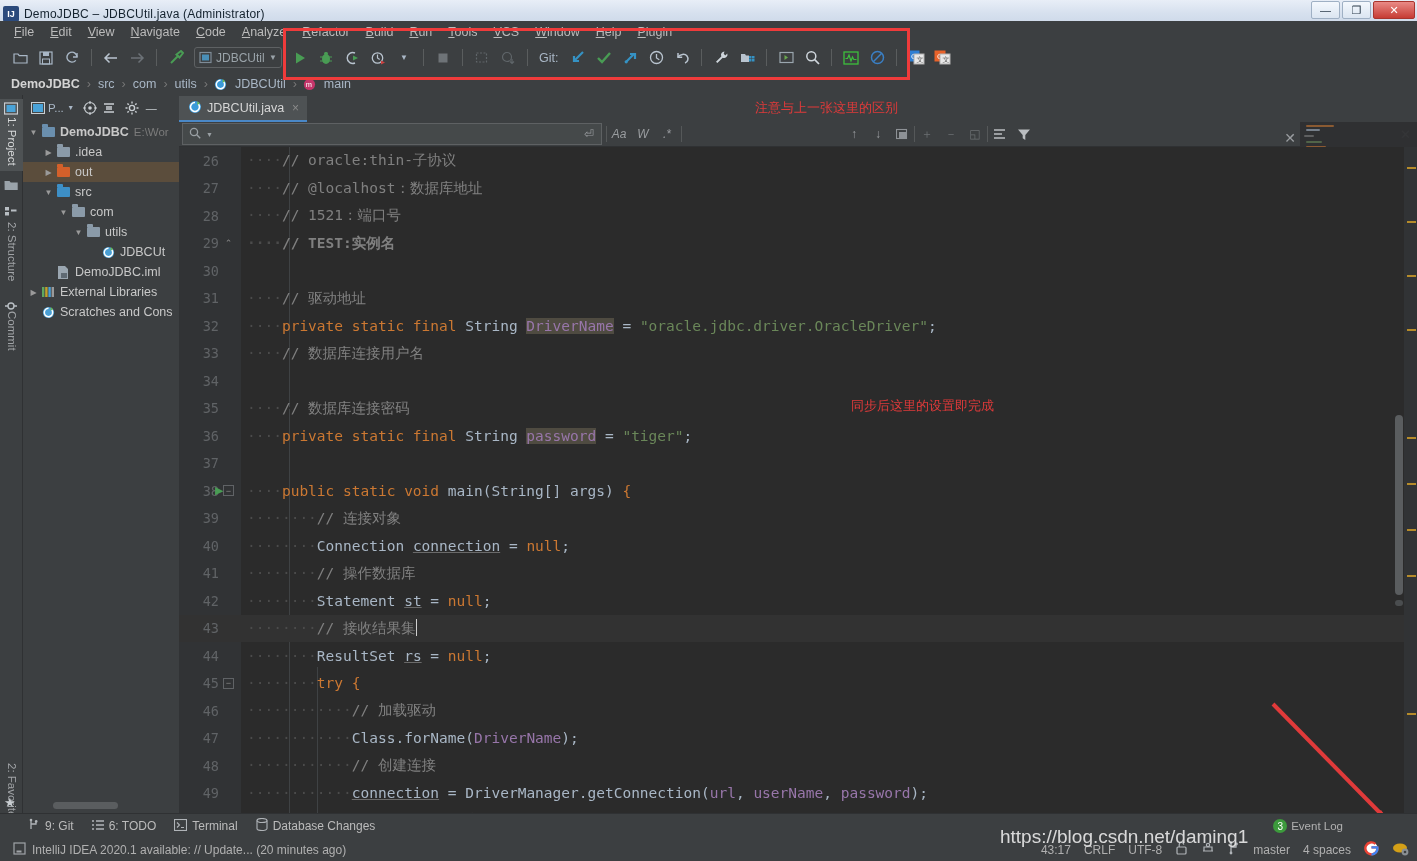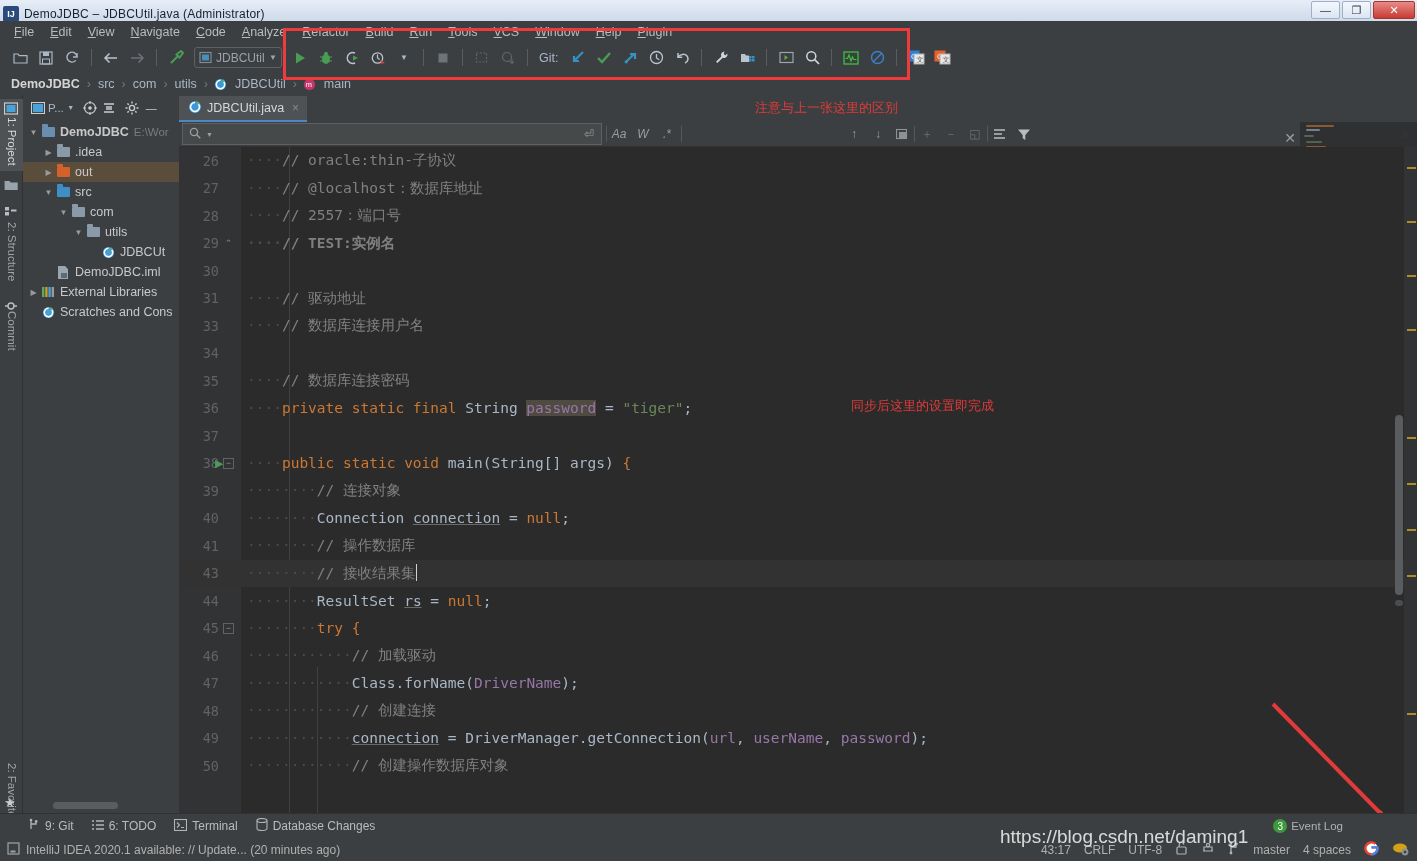--- a/index.html
+++ b/index.html
@@ -233,21 +233,21 @@
   .toolwindowbar {
     position: absolute; left: 0; top: 813px; width: 1417px; height: 25px;
     background: #3c3f41; border-top: 1px solid #2f3133;
     display: flex; align-items: center; gap: 18px; padding-left: 28px;
     font-size: 12px; color: #bbbbbb;
   }
   .twitem { display: flex; align-items: center; gap: 5px; }
   .statusbar {
     position: absolute; left: 0; top: 838px; width: 1417px; height: 23px;
     background: #3c3f41; display: flex; align-items: center;
-    font-size: 12px; color: #b0b0b0; padding-left: 7px; gap: 6px;
+    font-size: 12px; color: #b0b0b0; padding-left: 13px; gap: 6px;
   }
   .sright { position: absolute; right: 8px; display: flex; align-items: center; gap: 13px; }
   .eventbadge {
     position: absolute; right: 74px; top: 819px; display:flex; align-items:center; gap:4px;
     font-size: 11.5px; color: #b0b0b0;
   }
   .greendot {
     width: 14px; height: 14px; border-radius: 50%; background: #3c9a3c;
     color: #fff; font-size: 10px; display: flex; align-items: center; justify-content: center;
   }
@@ -780,33 +780,37 @@
           <div class="line">
             <span class="lnum">26</span>
             <span class="code" style="left: 68px;"><span class="dots">····</span><span class="cmt">// oracle:thin-子协议</span></span>
           </div>
           <div class="line">
             <span class="lnum">27</span>
             <span class="code" style="left: 68px;"><span class="dots">····</span><span class="cmt">// @localhost：数据库地址</span></span>
           </div>
           <div class="line">
             <span class="lnum">28</span>
-            <span class="code" style="left: 68px;"><span class="dots">····</span><span class="cmt">// 2557：端口号</span></span>
+            <span class="code" style="left: 68px;"><span class="dots">····</span><span class="cmt">// 1521：端口号</span></span>
           </div>
           <div class="line">
             <span class="lnum">29</span>
             <span class="foldmark" style="border: none;">⌃</span>
             <span class="code" style="left: 68px; font-weight: bold;"><span class="dots">····</span><span class="cmt">// TEST:实例名</span></span>
           </div>
           <div class="line">
             <span class="lnum">30</span>
           </div>
           <div class="line">
             <span class="lnum">31</span>
             <span class="code" style="left: 68px;"><span class="dots">····</span><span class="cmt">// 驱动地址</span></span>
+          </div>
+          <div class="line">
+            <span class="lnum">32</span>
+            <span class="code" style="left: 68px;"><span class="dots">····</span><span class="kw">private static final </span><span class="typ">String </span><span class="fldhl">DriverName</span><span class="typ"> = </span><span class="str">"oracle.jdbc.driver.OracleDriver"</span><span class="typ">;</span></span>
           </div>
           <div class="line">
             <span class="lnum">33</span>
             <span class="code" style="left: 68px;"><span class="dots">····</span><span class="cmt">// 数据库连接用户名</span></span>
           </div>
           <div class="line">
             <span class="lnum">34</span>
           </div>
           <div class="line">
             <span class="lnum">35</span>
@@ -830,20 +834,24 @@
             <span class="lnum">39</span>
             <span class="code" style="left: 68px;"><span class="dots">········</span><span class="cmt">// 连接对象</span></span>
           </div>
           <div class="line">
             <span class="lnum">40</span>
             <span class="code" style="left: 68px;"><span class="dots">········</span><span class="typ">Connection </span><span class="ul">connection</span><span class="typ"> = </span><span class="kw">null</span><span class="typ">;</span></span>
           </div>
           <div class="line">
             <span class="lnum">41</span>
             <span class="code" style="left: 68px;"><span class="dots">········</span><span class="cmt">// 操作数据库</span></span>
+          </div>
+          <div class="line">
+            <span class="lnum">42</span>
+            <span class="code" style="left: 68px;"><span class="dots">········</span><span class="typ">Statement </span><span class="ul">st</span><span class="typ"> = </span><span class="kw">null</span><span class="typ">;</span></span>
           </div>
           <div class="line cursorline">
             <span class="lnum">43</span>
             <span class="code" style="left: 68px;"><span class="dots">········</span><span class="cmt">// 接收结果集</span><span class="caret"></span></span>
           </div>
           <div class="line">
             <span class="lnum">44</span>
             <span class="code" style="left: 68px;"><span class="dots">········</span><span class="typ">ResultSet </span><span class="ul">rs</span><span class="typ"> = </span><span class="kw">null</span><span class="typ">;</span></span>
           </div>
           <div class="line">

